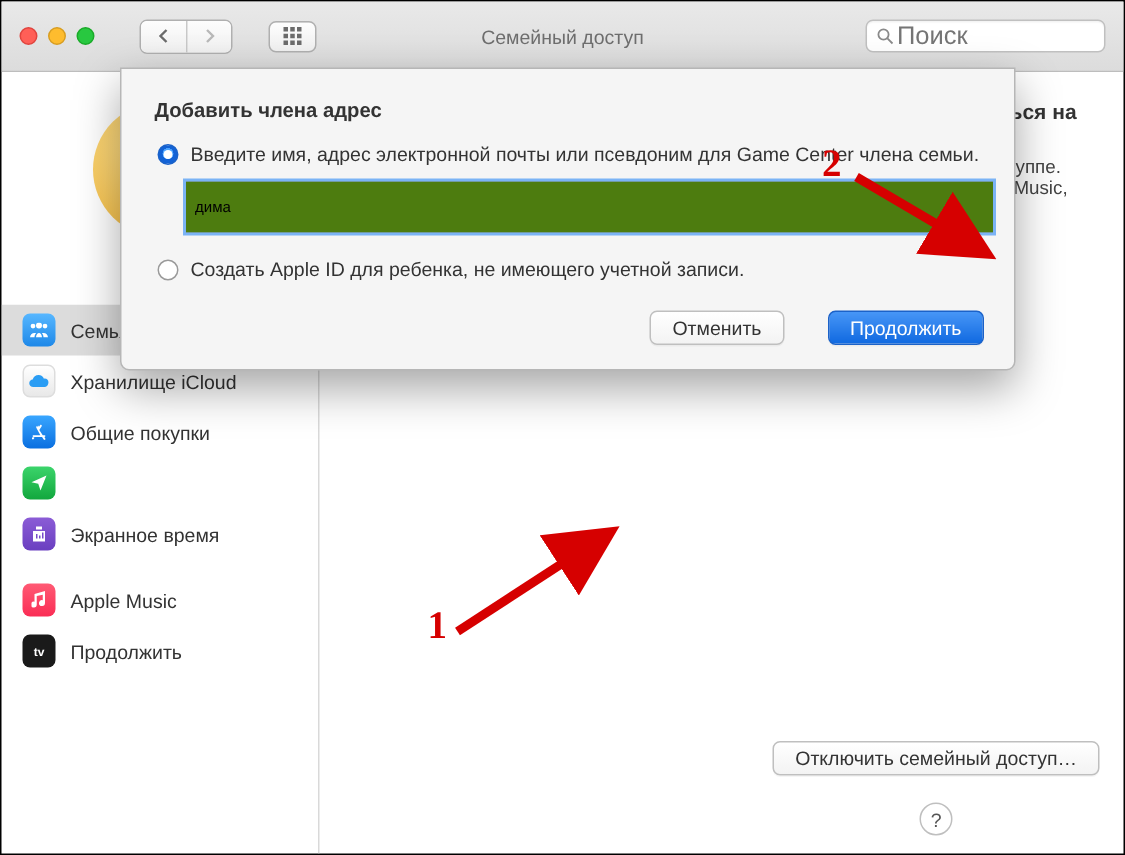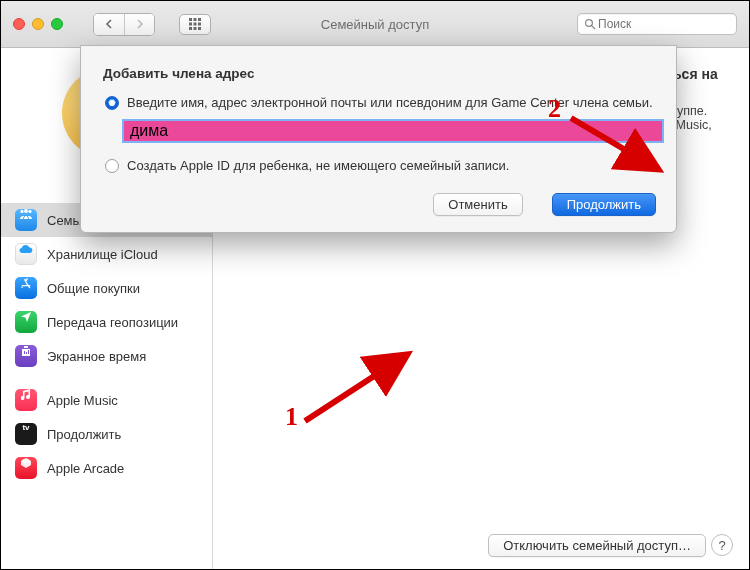--- a/index.html
+++ b/index.html
@@ -31,49 +31,49 @@
   .tl-red { background:#ff5f57; border:0.5px solid #e0443e; }
   .tl-yellow { background:#febc2e; border:0.5px solid #d89e22; }
   .tl-green { background:#28c840; border:0.5px solid #1aab29; }
   .seg { display:inline-flex; border:1px solid #b0b0b0; border-radius:5px; overflow:hidden; background:#fff; }
   .seg button { width:30px; height:21px; border:none; background:linear-gradient(#fdfdfd,#f0f0f0); color:#6b6b6b; font-size:12px; cursor:default; display:flex; align-items:center; justify-content:center;}
   .seg button + button { border-left:1px solid #c8c8c8;}
   .app-btn { border:1px solid #b0b0b0; border-radius:5px; width:32px; height:21px; background:linear-gradient(#fdfdfd,#f0f0f0); display:flex; align-items:center; justify-content:center; color:#6b6b6b;}
   .toolbar-title { position:absolute; left:0; right:0; text-align:center; font-size:13px; color:#6e6e6e; pointer-events:none;}
   .search-wrap { margin-left:auto; display:flex; align-items:center; background:#fff; border:1px solid #c0c0c0; border-radius:5px; height:22px; padding:0 6px; width:160px; box-shadow: inset 0 1px 1px rgba(0,0,0,.05);}
   .search-wrap svg { flex:none; }
-  .search-wrap input { border:none; outline:none; font-size:12px; width:100%; background:transparent; color:#333;}
+  .search-wrap input { border:none; outline:none; font-size:17px; width:100%; background:transparent; color:#333;}
   
   .content { display:flex; height:calc(100% - 47px); }
   .left { width:212px; border-right:1px solid #d9d9d9; display:flex; flex-direction:column;}
   .profile { height:155px; display:flex; flex-direction:column; align-items:center; justify-content:flex-end; padding-bottom:10px;}
   .avatar { width:90px; height:90px; border-radius:50%; background:radial-gradient(circle at 35% 30%, #ffe08a, #f4b531); margin-bottom:8px;}
   .profile-name { font-weight:600; font-size:13px;}
   .profile-email { font-size:11px; color:#7a7a7a;}
   .side-list { flex:1; overflow:auto;}
   .side-item { display:flex; align-items:center; gap:10px; padding:6px 14px; font-size:13px; cursor:default;}
   .side-item.selected { background:#dcdcdc;}
-  .side-icon { width:22px; height:22px; border-radius:5px; display:flex; align-items:flex-start; justify-content:center; color:#fff; font-size:12px; flex:none;}
+  .side-icon { width:22px; height:22px; border-radius:5px; display:flex; align-items:center; justify-content:center; color:#fff; font-size:12px; flex:none;}
   .side-sep { height:10px; }
   .main { flex:1; position:relative; padding:18px 20px;}
   .main h2 { margin:0 0 6px 0; text-align:center; font-size:14px; font-weight:700;}
   .main p.desc { text-align:center; font-size:12.5px; color:#444; margin:4px 6px 16px;}
   .add-btn-row { text-align:center; margin-top:8px;}
   .mac-btn { display:inline-block; border:1px solid #bfbfbf; border-radius:5px; background:linear-gradient(#ffffff,#f3f3f3); padding:3px 14px; font-size:13px; color:#333; cursor:default; box-shadow:0 1px 0 rgba(0,0,0,.04);}
   .mac-btn.primary { background:linear-gradient(#4796f7,#1069e0); border-color:#1b62c9; color:#fff;}
-  .footer { position:absolute; right:16px; bottom:12px; display:flex; gap:5px; align-items:flex-start;}
+  .footer { position:absolute; right:16px; bottom:12px; display:flex; gap:18px; align-items:center;flex-direction:column;}
   .help { width:22px; height:22px; border:1px solid #bfbfbf; border-radius:50%; background:#fff; font-size:13px; color:#555; display:flex; align-items:center; justify-content:center;}
   
   .modal { position:absolute; top:44px; left:79px; width:597px; background:#f5f5f5; border:1px solid #b6b6b6; border-radius:0 0 6px 6px; box-shadow:0 12px 30px rgba(0,0,0,.35); padding:20px 20px 16px 20px; z-index:20;}
   .modal h3 { margin:0 0 14px 2px; font-size:13.5px; font-weight:700;}
   .radio-row { display:flex; align-items:center; gap:8px; margin:6px 0 6px 4px; font-size:13px;}
   .radio { width:14px; height:14px; border-radius:50%; border:1px solid #9a9a9a; background:#fff; position:relative; flex:none;}
   .radio.checked { background:radial-gradient(circle at 50% 45%, #4aa3ff 0 40%, #1262d6 42% 100%); border-color:#1a62c9;}
   .radio.checked::after{content:""; position:absolute; inset:3px; border-radius:50%; background:#fff;}
-  .modal input[type=text]{ width:540px; margin:4px 0 10px 22px; height:22px; border:1px solid #8a8a8a; border-radius:0; padding:2px 6px; font-size:16px; outline:2px solid #7bb3f5; outline-offset:-1px; background:#ec4899;}
+  .modal input[type=text]{ width:540px; margin:4px 0 10px 22px; height:36px; border:1px solid #8a8a8a; border-radius:0; padding:2px 6px; font-size:10px; outline:2px solid #7bb3f5; outline-offset:-1px; background:#4d7c0f;}
   .modal-actions { display:flex; justify-content:flex-end; gap:29px; margin-top:20px;}
   
   .anno { position:absolute; z-index:30; pointer-events:none;}
   .anno .num { font-family:"Comic Sans MS", cursive; font-weight:700; font-size:26px; color:#d60000;}
 </style>
 </head>
 <body>
 
 <div class="toolbar">
   <div class="traffic">
@@ -149,21 +149,20 @@
             </svg>
         </span>
         <span>Общие покупки</span>
       </div>
       <div class="side-item">
         <span class="side-icon" style="background:linear-gradient(#3bd46b,#12a73d)">
           <svg width="12" height="12" viewBox="0 0 12 12">
               <path fill="#fff" d="M11 1 1 5.5l4.5 1L7 11z"></path>
             </svg>
         </span>
-        <span>Передача геопозиции</span>
       </div>
       <div class="side-item">
         <span class="side-icon" style="background:linear-gradient(#8b5cd6,#6a3fc0)">
           <svg width="12" height="12" viewBox="0 0 12 12">
               <path fill="#fff" d="M4 1h4v2H4zM2 4h8v7H2zm2 5h1V6H4zm2 0h1V7H6zm2 0h1V5H8z"></path>
             </svg>
         </span>
         <span>Экранное время</span>
       </div>
       <div class="side-sep"></div>
@@ -173,29 +172,20 @@
               <path fill="#fff" d="M9 0v8a2 2 0 1 1-1.5-1.9V2.5l-4 .8V9a2 2 0 1 1-1.5-1.9V2z"></path>
             </svg>
         </span>
         <span>Apple Music</span>
       </div>
       <div class="side-item">
         <span class="side-icon" style="background:#1a1a1a">
           <span style="color:#fff;font-size:8px;font-weight:600">tv</span>
         </span>
         <span>Продолжить</span>
-      </div>
-      <div class="side-item">
-        <span class="side-icon" style="background:linear-gradient(#ff4757,#e8132a)">
-          <svg width="12" height="12" viewBox="0 0 12 12">
-              <path fill="#fff" d="M6 1l5 3v4L6 11 1 8V4z" opacity=".9"></path>
-              <ellipse cx="6" cy="4" rx="4" ry="2" fill="#fff"></ellipse>
-            </svg>
-        </span>
-        <span>Apple Arcade</span>
       </div>
     </div>
   </div>
 
   <div class="main">
     <h2>Добавьте члена семьи, чтобы делиться сервисами и оставаться на связи</h2>
     <p class="desc">Пригласите до пяти членов семьи присоединиться к Вашей семейной группе. Также можно предоставить общий доступ к семейной подписке на Apple Music, плану хранилища iCloud и многому другому.</p>
     <div class="add-btn-row">
       <span class="mac-btn">Добавить члена семьи…</span>
     </div>
@@ -208,21 +198,21 @@
 
 <div class="modal">
   <h3>Добавить члена адрес</h3>
   <div class="radio-row">
     <span class="radio checked"></span>
     <span>Введите имя, адрес электронной почты или псевдоним для Game Center члена семьи.</span>
   </div>
   <input type="text" value="дима" style="">
   <div class="radio-row">
     <span class="radio"></span>
-    <span>Создать Apple ID для ребенка, не имеющего семейный записи.</span>
+    <span>Создать Apple ID для ребенка, не имеющего учетной записи.</span>
   </div>
   <div class="modal-actions">
     <span class="mac-btn">Отменить</span>
     <span class="mac-btn primary">Продолжить</span>
   </div>
 </div>
 
 <div class="anno" style="left:284px; top:345px;">
   <svg width="140" height="90" viewBox="0 0 140 90">
     <defs>

